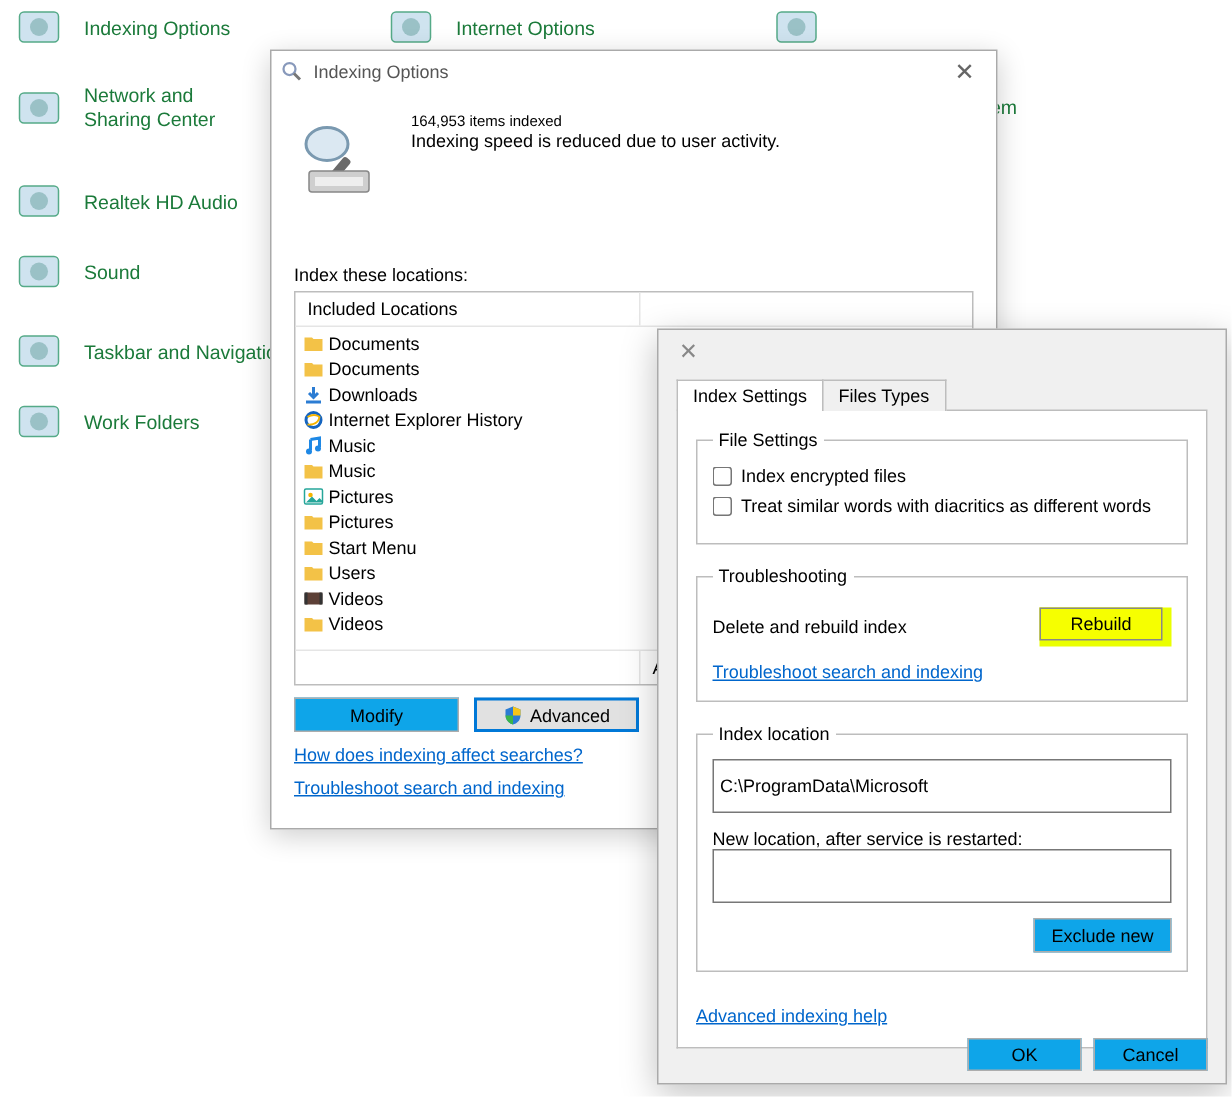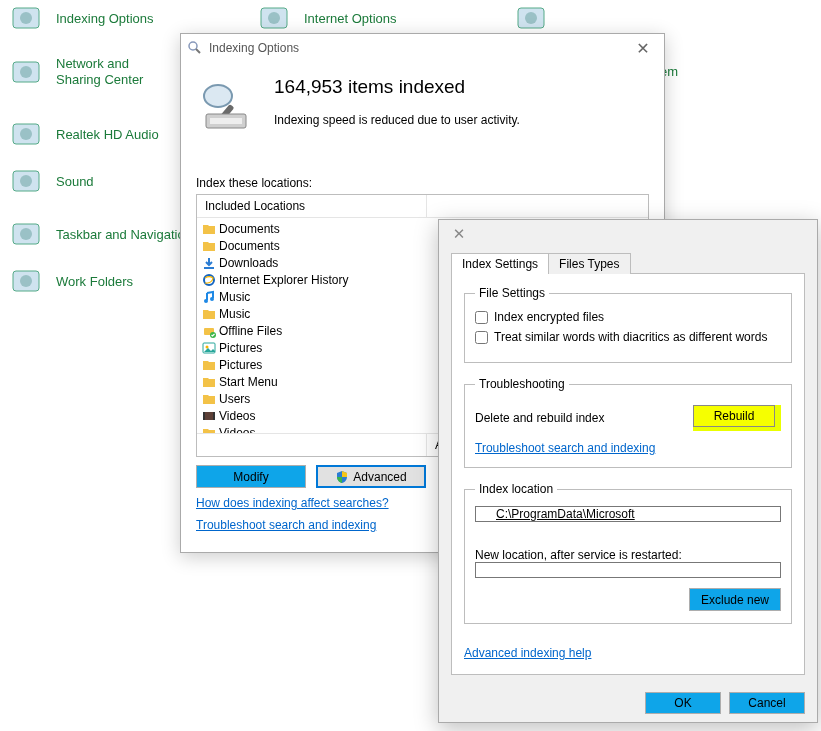--- a/index.html
+++ b/index.html
@@ -13,21 +13,21 @@
 
   
   .dialog1 { position: absolute; left: 180px; top: 33px; width: 485px; height: 520px; background: #fff; border: 1px solid #aaa; box-shadow: 0 4px 18px rgba(0,0,0,0.2); }
   .dialog1 .titlebar { height: 28px; display: flex; align-items: center; padding: 0 6px; }
   .dialog1 .titlebar .ticon { width: 16px; height: 16px; margin-right: 6px; }
   .dialog1 .titlebar .ttxt { flex: 1; color: #555; font-size: 12px; }
   .dialog1 .titlebar .close { width: 30px; text-align: center; color: #666; font-size: 16px; cursor: pointer; }
   .dialog1 .body { padding: 6px 15px 10px 15px; }
   .summary { display: flex; padding-top: 8px; }
   .summary .big-icon { width: 60px; height: 60px; margin-right: 18px; }
-  .summary-text .line1 { font-size: 19px; margin-bottom: 15px; }
+  .summary-text .line1 { font-size: 10px; margin-bottom: 0; }
   .summary-text .line2 { font-size: 12px; }
 
   .idx-label { margin-top: 40px; margin-bottom: 4px; }
 
   .loc-box { border: 1px solid #bdbdbd; height: 263px; background: #fff; display: flex; flex-direction: column; }
   .loc-headers { display: flex; border-bottom: 1px solid #e5e5e5; }
   .loc-headers div { padding: 4px 8px; }
   .loc-col1 { width: 230px; border-right: 1px solid #e5e5e5; }
   .loc-col2 { flex: 1; }
   .loc-list { flex: 1; overflow: hidden; padding: 2px 4px; }
@@ -56,21 +56,21 @@
 
   fieldset { border: 1px solid #bdbdbd; margin: 0 0 14px 0; padding: 10px 10px 12px 10px; }
   fieldset legend { font-size: 12px; padding: 0 4px; }
   .chk { display:flex; align-items:center; margin-bottom: 6px; }
   .chk input { margin: 0 6px 0 0; }
 
   .trouble-row { display:flex; align-items:center; justify-content: space-between; margin: 4px 0 10px 0; }
   .rebuild-btn { height: 22px; width: 82px; background: #f6ff00; border: 1px solid #888; font-size: 12px; cursor:pointer; }
   .rebuild-wrap { background: #eaff00; padding: 0 6px 4px 0; display:inline-block; }
 
-  .loc-input { width: 100%; height: 16px; border: 1px solid #777; padding: 1px 20px; font-size: 12px; background:#fff;text-decoration:underline; }
+  .loc-input { width: 100%; height: 36px; border: 1px solid #777; padding: 1px 4px; font-size: 12px; background:#fff; }
   .loc-input[readonly] { background:#fff; }
 
   .sel-row { display:flex; justify-content:flex-end; margin-top: 10px; }
 
   .dlg2-footer { position:absolute; bottom:8px; right:12px; display:flex; gap:8px;padding-left:12px; }
   .dlg2-footer .winbtn { min-width: 76px; height:22px; }
 
   
   svg { display:block; }
 </style>
@@ -234,30 +234,20 @@
             </span>
             <span>Music</span>
           </div>
           <div class="loc-row">
             <span class="ic">
               <svg width="14" height="14" viewBox="0 0 14 14">
                 <path d="M1 3h5l1 1h6v8H1z" fill="#f3c247"></path>
               </svg>
             </span>
             <span>Music</span>
-          </div>
-          <div class="loc-row">
-            <span class="ic">
-              <svg width="14" height="14" viewBox="0 0 14 14">
-                <rect x="2" y="4" width="10" height="7" rx="1" fill="#f3c247"></rect>
-                <circle cx="11" cy="11" r="3" fill="#3bb54a"></circle>
-                <path d="M9.5 11l1 1 2-2" stroke="#fff" stroke-width="1.2" fill="none"></path>
-              </svg>
-            </span>
-            <span>Offline Files</span>
           </div>
           <div class="loc-row">
             <span class="ic">
               <svg width="14" height="14" viewBox="0 0 14 14">
                 <rect x="1" y="2" width="12" height="10" rx="1" fill="#fff" stroke="#26a69a"></rect>
                 <circle cx="5" cy="6" r="1.5" fill="#f5b400"></circle>
                 <path d="M2 11l4-4 3 3 2-2 2 2v1H2z" fill="#26a69a"></path>
               </svg>
             </span>
             <span>Pictures</span>
@@ -359,21 +349,21 @@
           <span class="rebuild-wrap">
             <button class="rebuild-btn">Rebuild</button>
           </span>
         </div>
         <a class="link" style="margin-top:0">Troubleshoot search and indexing</a>
       </fieldset>
 
       <fieldset>
         <legend>Index location</legend>
         <input class="loc-input" readonly="" value="C:\ProgramData\Microsoft" style="">
-        <div style="margin-top:26px">New location, after service is restarted:</div>
+        <div style="margin-top:10px">New location, after service is restarted:</div>
         <input class="loc-input" value="" style="">
         <div class="sel-row">
           <button class="winbtn" style="min-width:92px">Exclude new</button>
         </div>
       </fieldset>
 
       <a class="link">Advanced indexing help</a>
     </div>
   </div>
   <div class="dlg2-footer">

